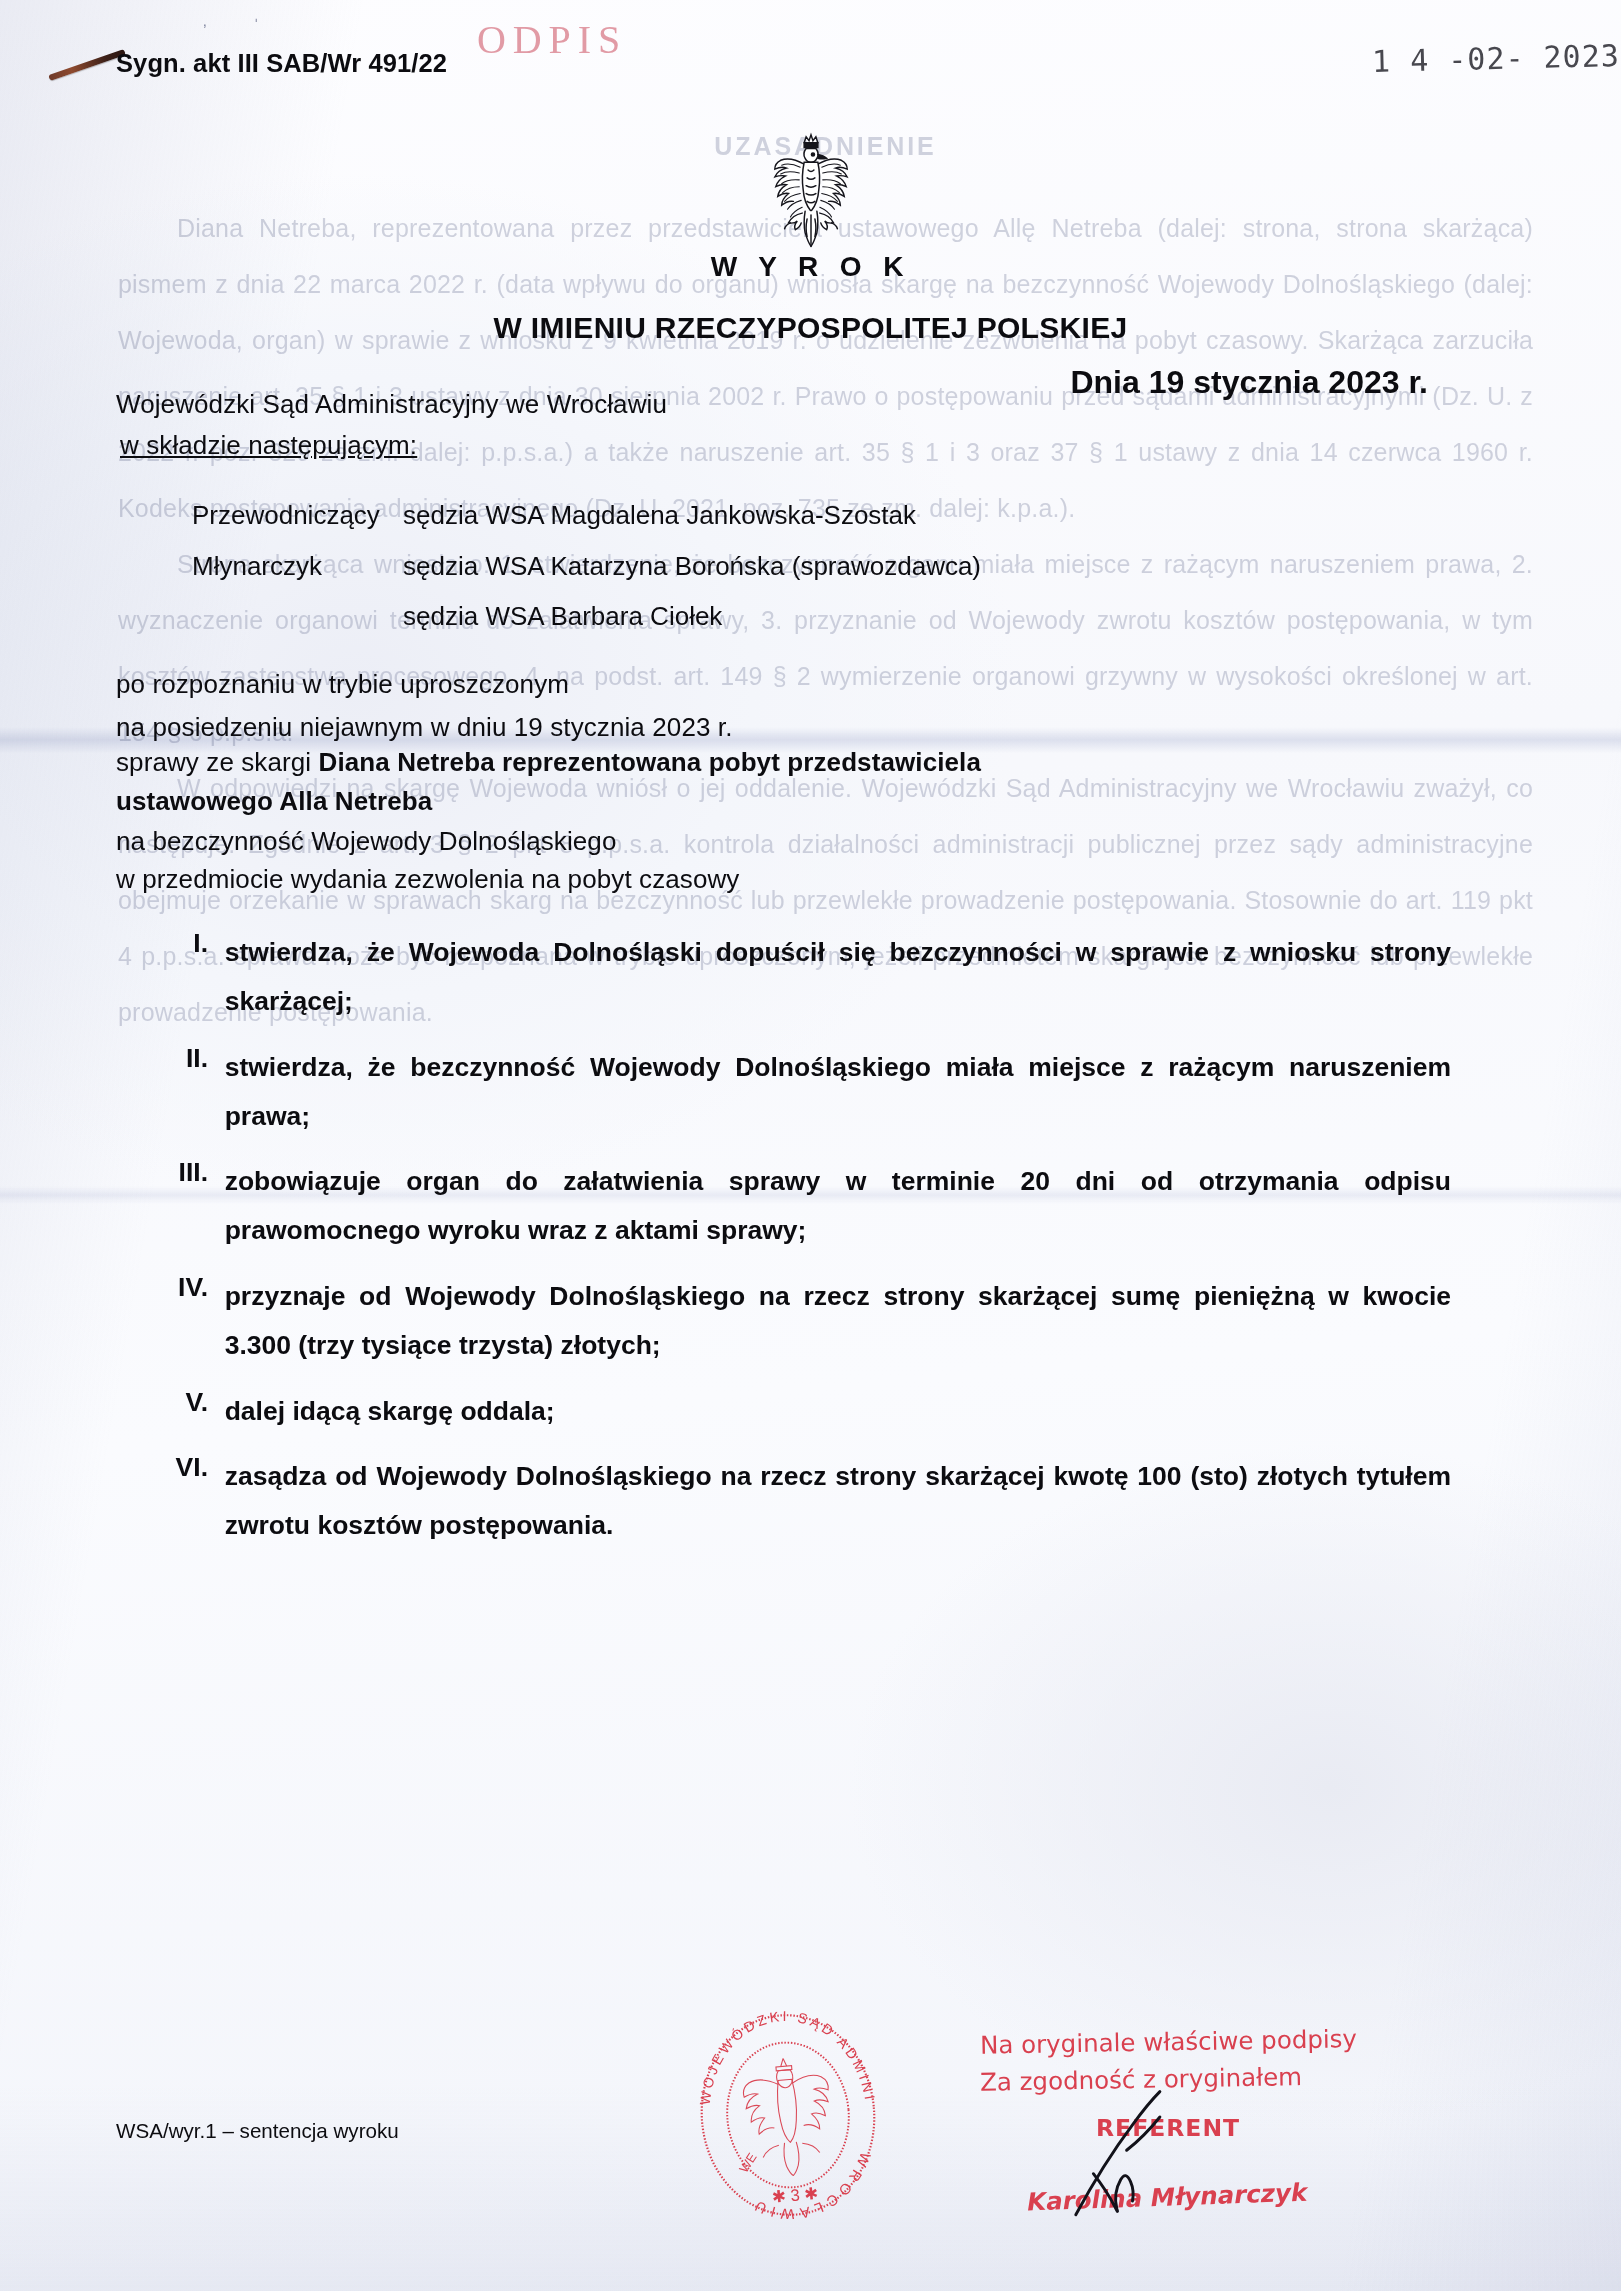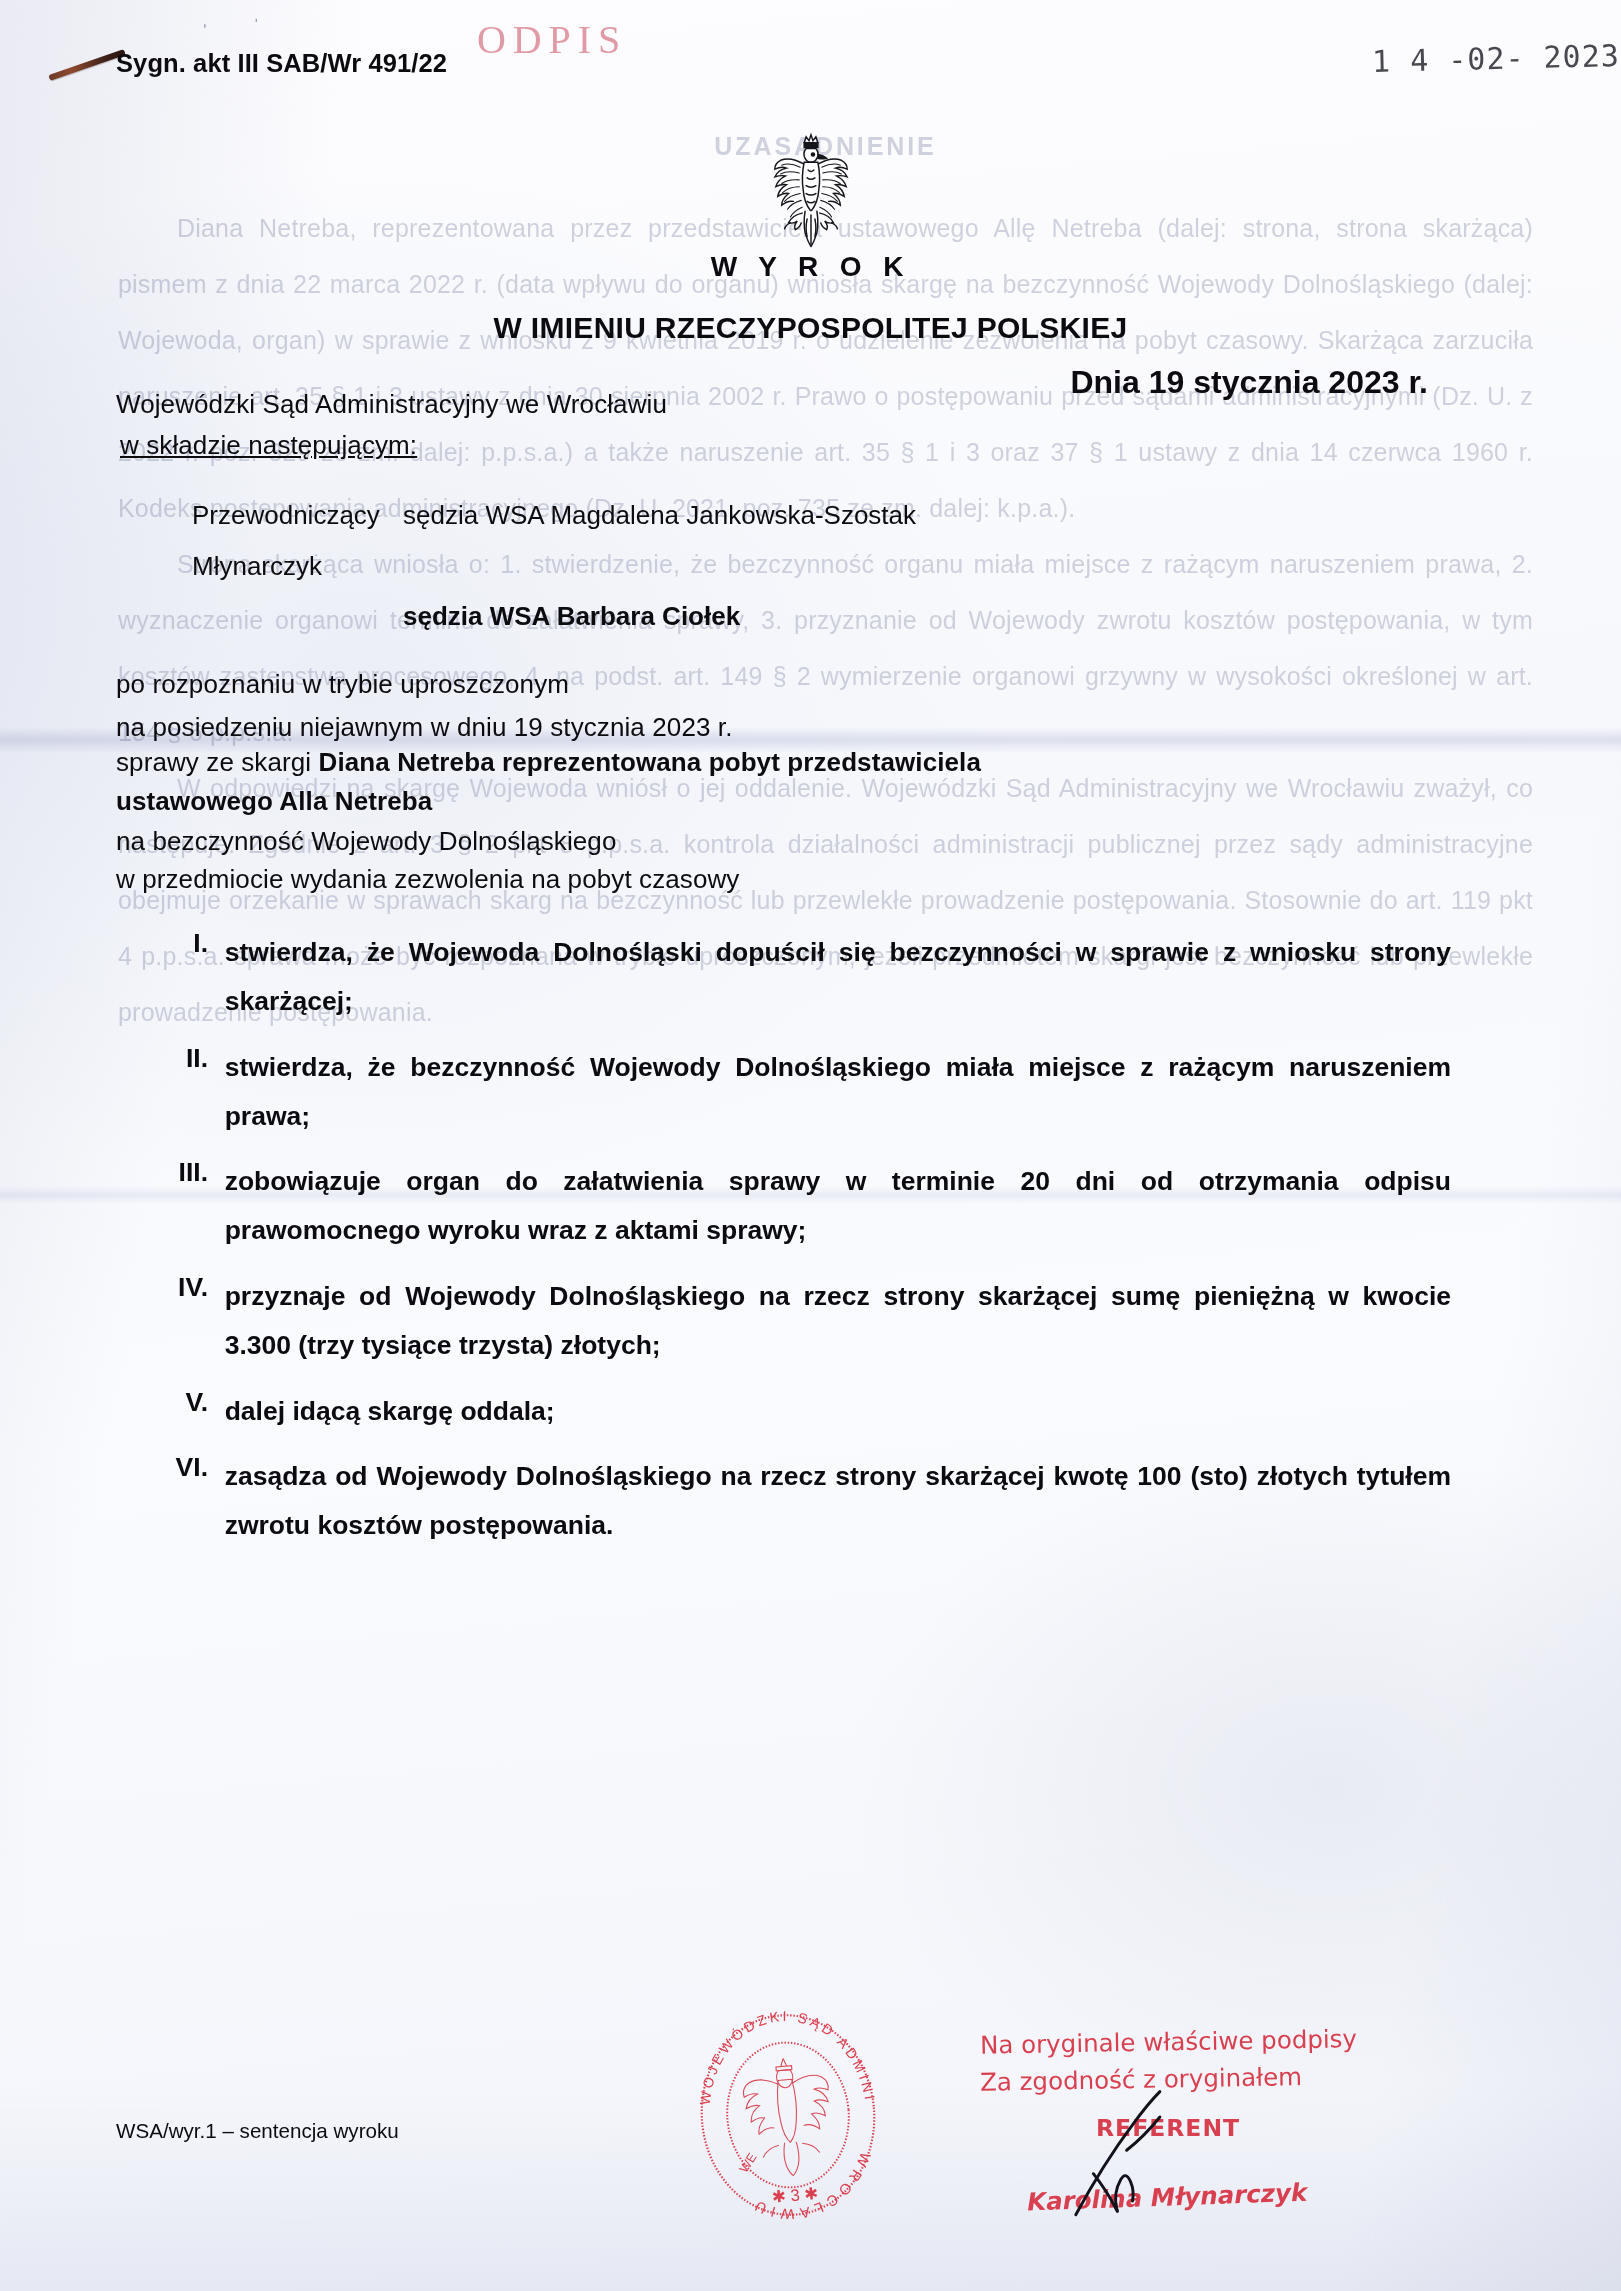--- a/index.html
+++ b/index.html
@@ -159,21 +159,21 @@
   .court    { left: 116px; top: 389px; }
   .sklad    { left: 120px; top: 430px; text-decoration: underline; }
 
   .judges {
     position: absolute;
     left: 192px;
     top: 500px;
     font-size: 26px;
   }
   .jrow { display: flex; margin-bottom: 19.6px; }
-  .jrow:last-child { margin-bottom: 8px; font-weight: bold; }
+  .jrow:last-child { margin-bottom: 8px; }
   .jrole { width: 211px; flex: none; }
 
   .trybie   { left: 116px; top: 669px; }
   .posiedz  { left: 116px; top: 712px; }
   .sprawy   { left: 116px; top: 747px; }
   .ustaw    { left: 116px; top: 786px; font-weight: bold; text-align: center; }
   .bezcz    { left: 116px; top: 826px; }
   .przedm   { left: 116px; top: 864px; }
   .sprawy b { font-weight: bold; }
 
@@ -334,20 +334,21 @@
   <div class="body-txt court">Wojewódzki Sąd Administracyjny we Wrocławiu</div>
   <div class="body-txt sklad">w składzie następującym:</div>
 
   <div class="judges">
     <div class="jrow">
       <span class="jrole">Przewodniczący</span>
       <span>sędzia WSA Magdalena Jankowska-Szostak</span>
     </div>
     <div class="jrow">
       <span class="jrole">Młynarczyk</span>
+      <span>sędzia WSA Katarzyna Borońska (sprawozdawca)</span>
     </div>
     <div class="jrow">
       <span class="jrole"></span>
       <span>sędzia WSA Barbara Ciołek</span>
     </div>
   </div>
 
   <div class="body-txt trybie">po rozpoznaniu w trybie uproszczonym</div>
   <div class="body-txt posiedz">na posiedzeniu niejawnym w dniu 19 stycznia 2023 r.</div>
   <div class="body-txt sprawy"><span>sprawy ze skargi </span><b>Diana Netreba reprezentowana pobyt przedstawiciela</b></div>

